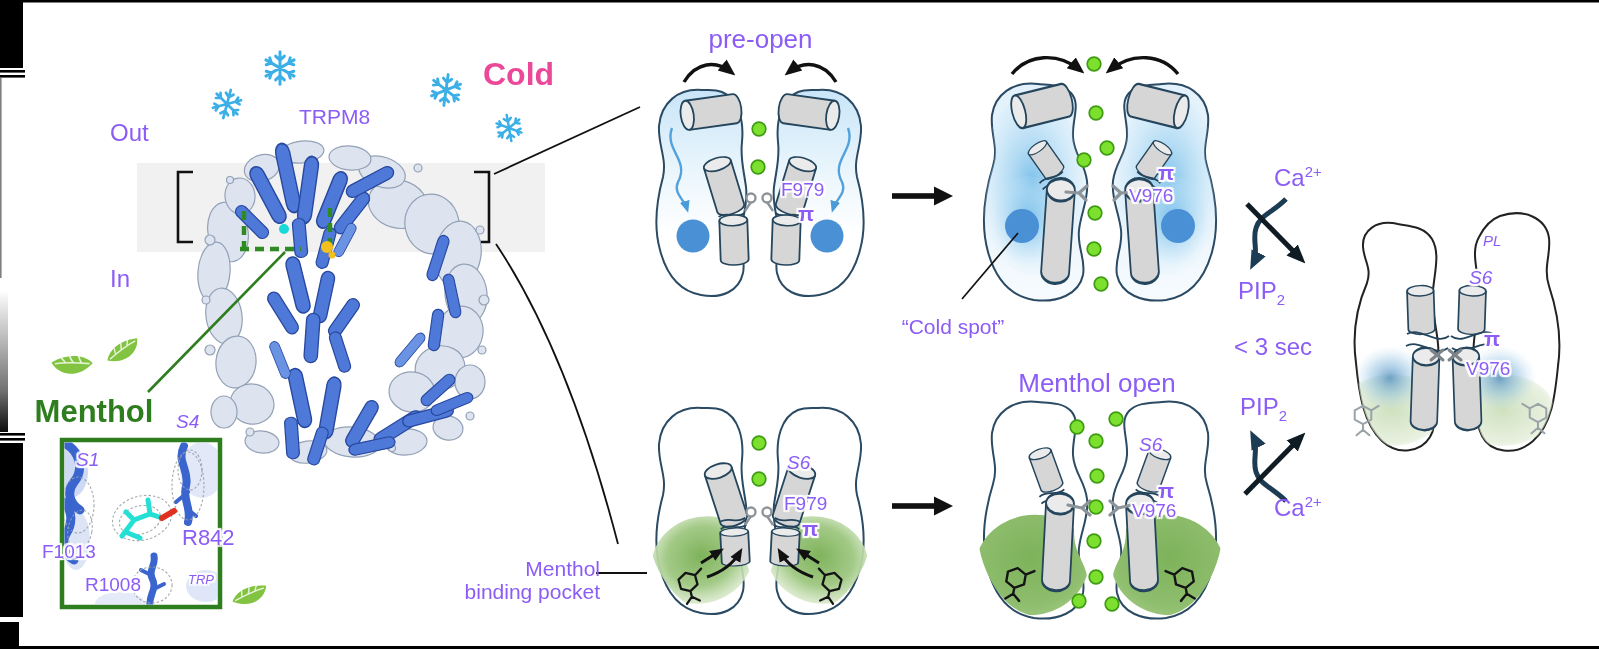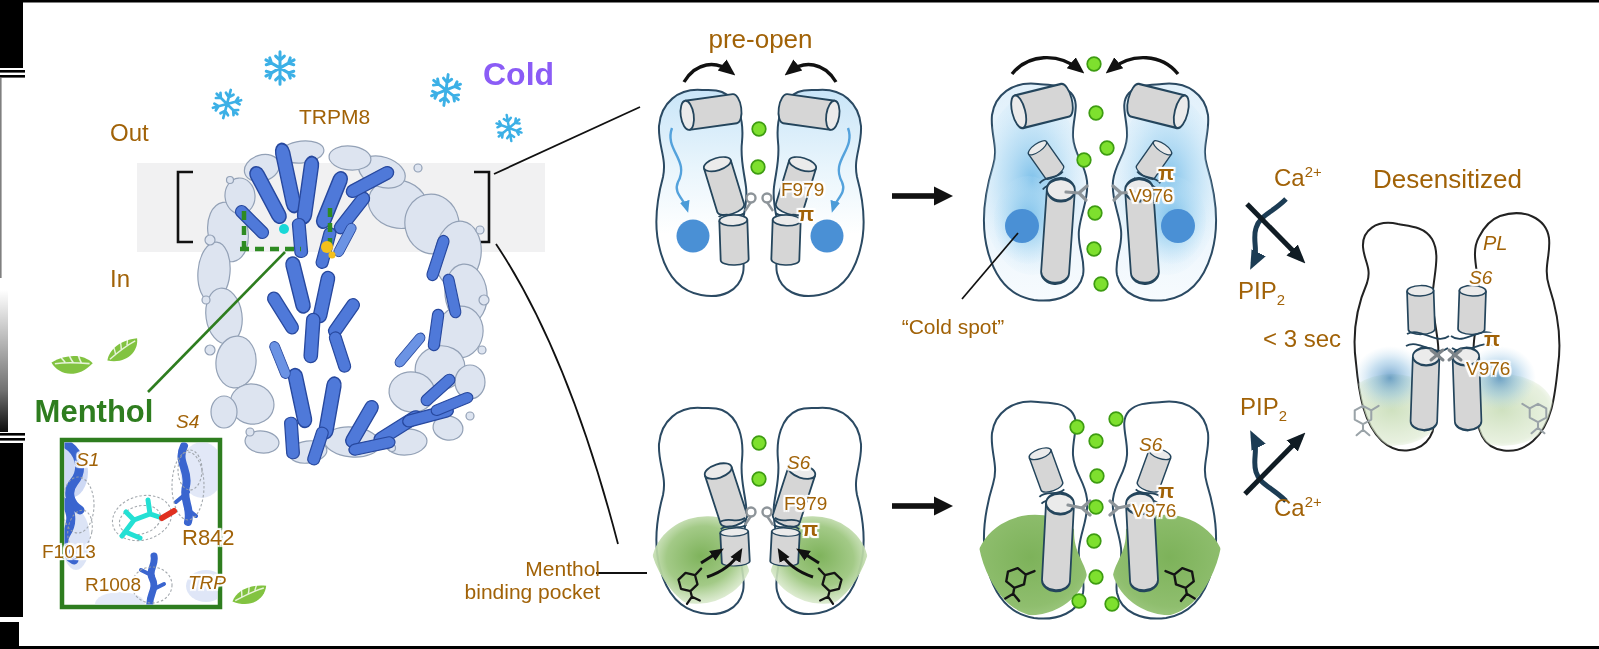--- a/index.html
+++ b/index.html
@@ -1,19 +1,19 @@
 <!DOCTYPE html>
 <html><head>
 <meta charset="utf-8">
 <style>
   html,body{margin:0;padding:0;background:#fff;}
   #canvas{position:relative;width:1599px;height:649px;background:#ffffff;overflow:hidden;
           font-family:"Liberation Sans","DejaVu Sans",sans-serif;}
   #gfx{position:absolute;left:0;top:0;width:1599px;height:649px;}
-  .lbl{position:absolute;color:#a16207;white-space:nowrap;line-height:1.05;
+  .lbl{position:absolute;color:#8b5cf6;white-space:nowrap;line-height:1.05;
        font-family:"Liberation Sans","DejaVu Sans",sans-serif;}
   .ctr{text-align:center;}
   .rt{text-align:right;}
   .it{font-style:italic;}
   .b{font-weight:bold;}
   .halo{text-shadow:-2px -2px 1px #fff,2px -2px 1px #fff,-2px 2px 1px #fff,2px 2px 1px #fff,
         0 -2px 1px #fff,0 2px 1px #fff,-2px 0 1px #fff,2px 0 1px #fff;}
   sup,sub{font-size:62%;}
 </style>
 </head>
@@ -530,59 +530,59 @@
     <rect x="0" y="75" width="25" height="2.6"></rect>
     <rect x="0" y="78" width="1.6" height="200" opacity="0.5"></rect>
     <rect x="0" y="290" width="8" height="142" fill="url(#gFade)"></rect>
     <rect x="0" y="433" width="25" height="2.6"></rect>
     <rect x="0" y="438" width="25" height="2.6"></rect>
     <rect x="0" y="443" width="23" height="174"></rect>
     <rect x="0" y="622" width="19" height="24"></rect>
   </g>
 </svg>
 
-<div class="lbl b" style="left:483px;top:58px;font-size:32px;color:#8b5cf6;">Cold</div>
+<div class="lbl b" style="left:483px;top:58px;font-size:32px;color:#ec4899;">Cold</div>
 <div class="lbl" style="left:299px;top:106px;font-size:21px;">TRPM8</div>
 <div class="lbl" style="left:110px;top:120px;font-size:24px;">Out</div>
 <div class="lbl" style="left:110px;top:266px;font-size:24px;">In</div>
 <div class="lbl b ctr" style="left:18px;top:396px;width:152px;font-size:31px;color:#2e7d1f;">Menthol</div>
 
 <div class="lbl it halo" style="left:76px;top:450px;font-size:19px;">S1</div>
 <div class="lbl it halo" style="left:176px;top:412px;font-size:19px;">S4</div>
 <div class="lbl halo" style="left:182px;top:526px;font-size:22px;">R842</div>
 <div class="lbl halo" style="left:42px;top:542px;font-size:19px;">F1013</div>
 <div class="lbl halo" style="left:85px;top:575px;font-size:19px;">R1008</div>
-<div class="lbl it halo" style="left:188px;top:573px;font-size:19px;">TRP</div>
+<div class="lbl it halo" style="left:188px;top:573px;font-size:13px;">TRP</div>
 
 <div class="lbl ctr" style="left:688px;top:26px;width:145px;font-size:26px;">pre-open</div>
-<div class="lbl ctr" style="left:1355px;top:166px;width:185px;font-size:26px;">Desensitized</div>
+<div class="lbl ctr" style="left:1002px;top:370px;width:190px;font-size:26px;">Menthol open</div>
 
 <div class="lbl halo" style="left:781px;top:180px;font-size:19px;">F979</div>
 <div class="lbl b halo" style="left:798px;top:203px;font-size:21px;">π</div>
 
 <div class="lbl b halo" style="left:1158px;top:162px;font-size:21px;">π</div>
 <div class="lbl halo" style="left:1129px;top:186px;font-size:19px;">V976</div>
 <div class="lbl ctr" style="left:878px;top:304px;width:150px;font-size:21px;margin-top:12px;">“Cold spot”</div>
 
 <div class="lbl it halo" style="left:787px;top:453px;font-size:19px;">S6</div>
 <div class="lbl halo" style="left:784px;top:494px;font-size:19px;">F979</div>
 <div class="lbl b halo" style="left:802px;top:518px;font-size:21px;">π</div>
 <div class="lbl rt" style="left:455px;top:557px;width:145px;font-size:21px;line-height:23px;">
   <div>Menthol</div>
   <div>binding pocket</div>
 </div>
 
 <div class="lbl it halo" style="left:1139px;top:435px;font-size:19px;">S6</div>
 <div class="lbl b halo" style="left:1158px;top:480px;font-size:21px;">π</div>
 <div class="lbl halo" style="left:1132px;top:501px;font-size:19px;">V976</div>
 
-<div class="lbl it halo" style="left:1483px;top:233px;font-size:20px;">PL</div>
+<div class="lbl it halo" style="left:1483px;top:233px;font-size:15px;">PL</div>
 <div class="lbl it halo" style="left:1469px;top:268px;font-size:19px;">S6</div>
 <div class="lbl b halo" style="left:1484px;top:328px;font-size:21px;">π</div>
 <div class="lbl halo" style="left:1466px;top:359px;font-size:19px;">V976</div>
 
 <div class="lbl" style="left:1274px;top:165px;font-size:24px;"><span>Ca</span><sup>2+</sup></div>
 <div class="lbl" style="left:1238px;top:278px;font-size:24px;"><span>PIP</span><sub>2</sub></div>
-<div class="lbl" style="left:1234px;top:326px;font-size:24px;margin-left:29px;">&lt; 3 sec</div>
+<div class="lbl" style="left:1234px;top:334px;font-size:24px;">&lt; 3 sec</div>
 <div class="lbl" style="left:1240px;top:394px;font-size:24px;"><span>PIP</span><sub>2</sub></div>
 <div class="lbl" style="left:1274px;top:495px;font-size:24px;"><span>Ca</span><sup>2+</sup></div>
 
 </div>
 
 </body></html>

